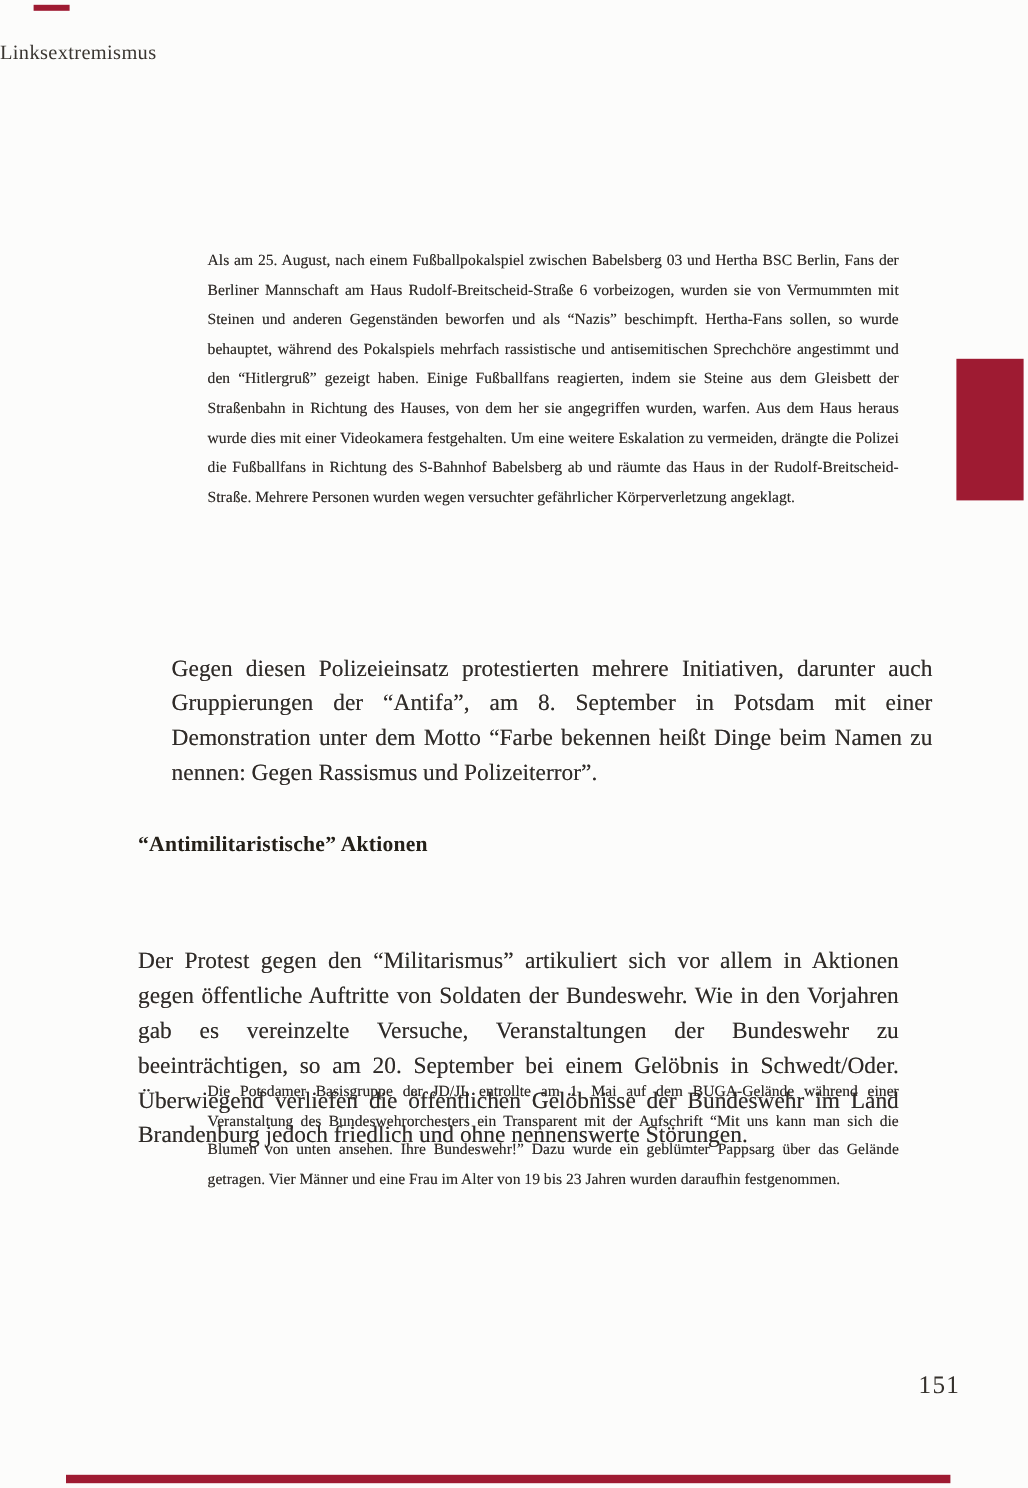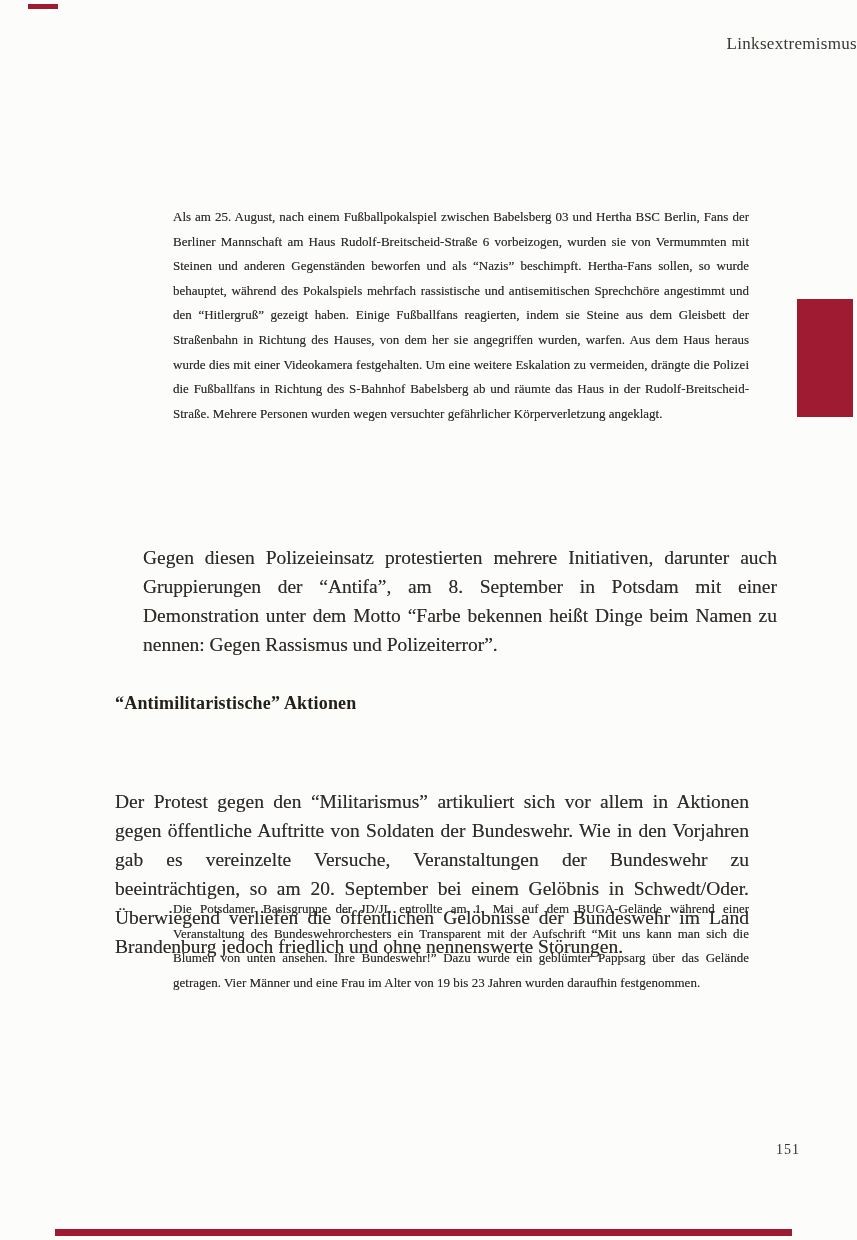--- a/index.html
+++ b/index.html
@@ -17,21 +17,21 @@
     color: var(--ink);
   }
   
   .mark { position: absolute; background: var(--accent); }
   .mark-top    { left: 28px;  top: 4px;    width: 30px;  height: 5px; }
   .mark-right  { left: 797px; top: 299px;  width: 56px;  height: 118px; }
   .mark-bottom { left: 55px;  top: 1229px; width: 737px; height: 7px; }
 
   .running-head {
     position: absolute; top: 34px; left: 0; width: 100%;
-    text-align: right;
+    text-align: left;
     font-size: 17px; color: #3a3631;
     letter-spacing: 0.3px;
   }
   .body {
     position: absolute; left: 115px; width: 634px;
     margin: 0;
     font-size: 19.5px; line-height: 29px;
     text-align: justify;
     hyphens: auto; -webkit-hyphens: auto;
     text-shadow: 0 0 0.5px rgba(47,43,40,0.55);
@@ -50,21 +50,21 @@
   .heading {
     position: absolute; left: 115px; top: 693px; width: 634px;
     margin: 0;
     font-size: 18px; font-weight: bold; color: #242019;
     letter-spacing: 0.2px;
   }
   .para3 { top: 787px; }
   .quote2 { top: 897px; }
   .page-number {
     position: absolute; top: 1142px; right: 57px;
-    font-size: 14px; color: #35312c;
+    font-size: 21px; color: #35312c;
     letter-spacing: 1px;
   }
 </style>
 </head>
 <body>
 
 <div class="page">
 
   <div class="mark mark-top"></div>
   <div class="mark mark-right"></div>

